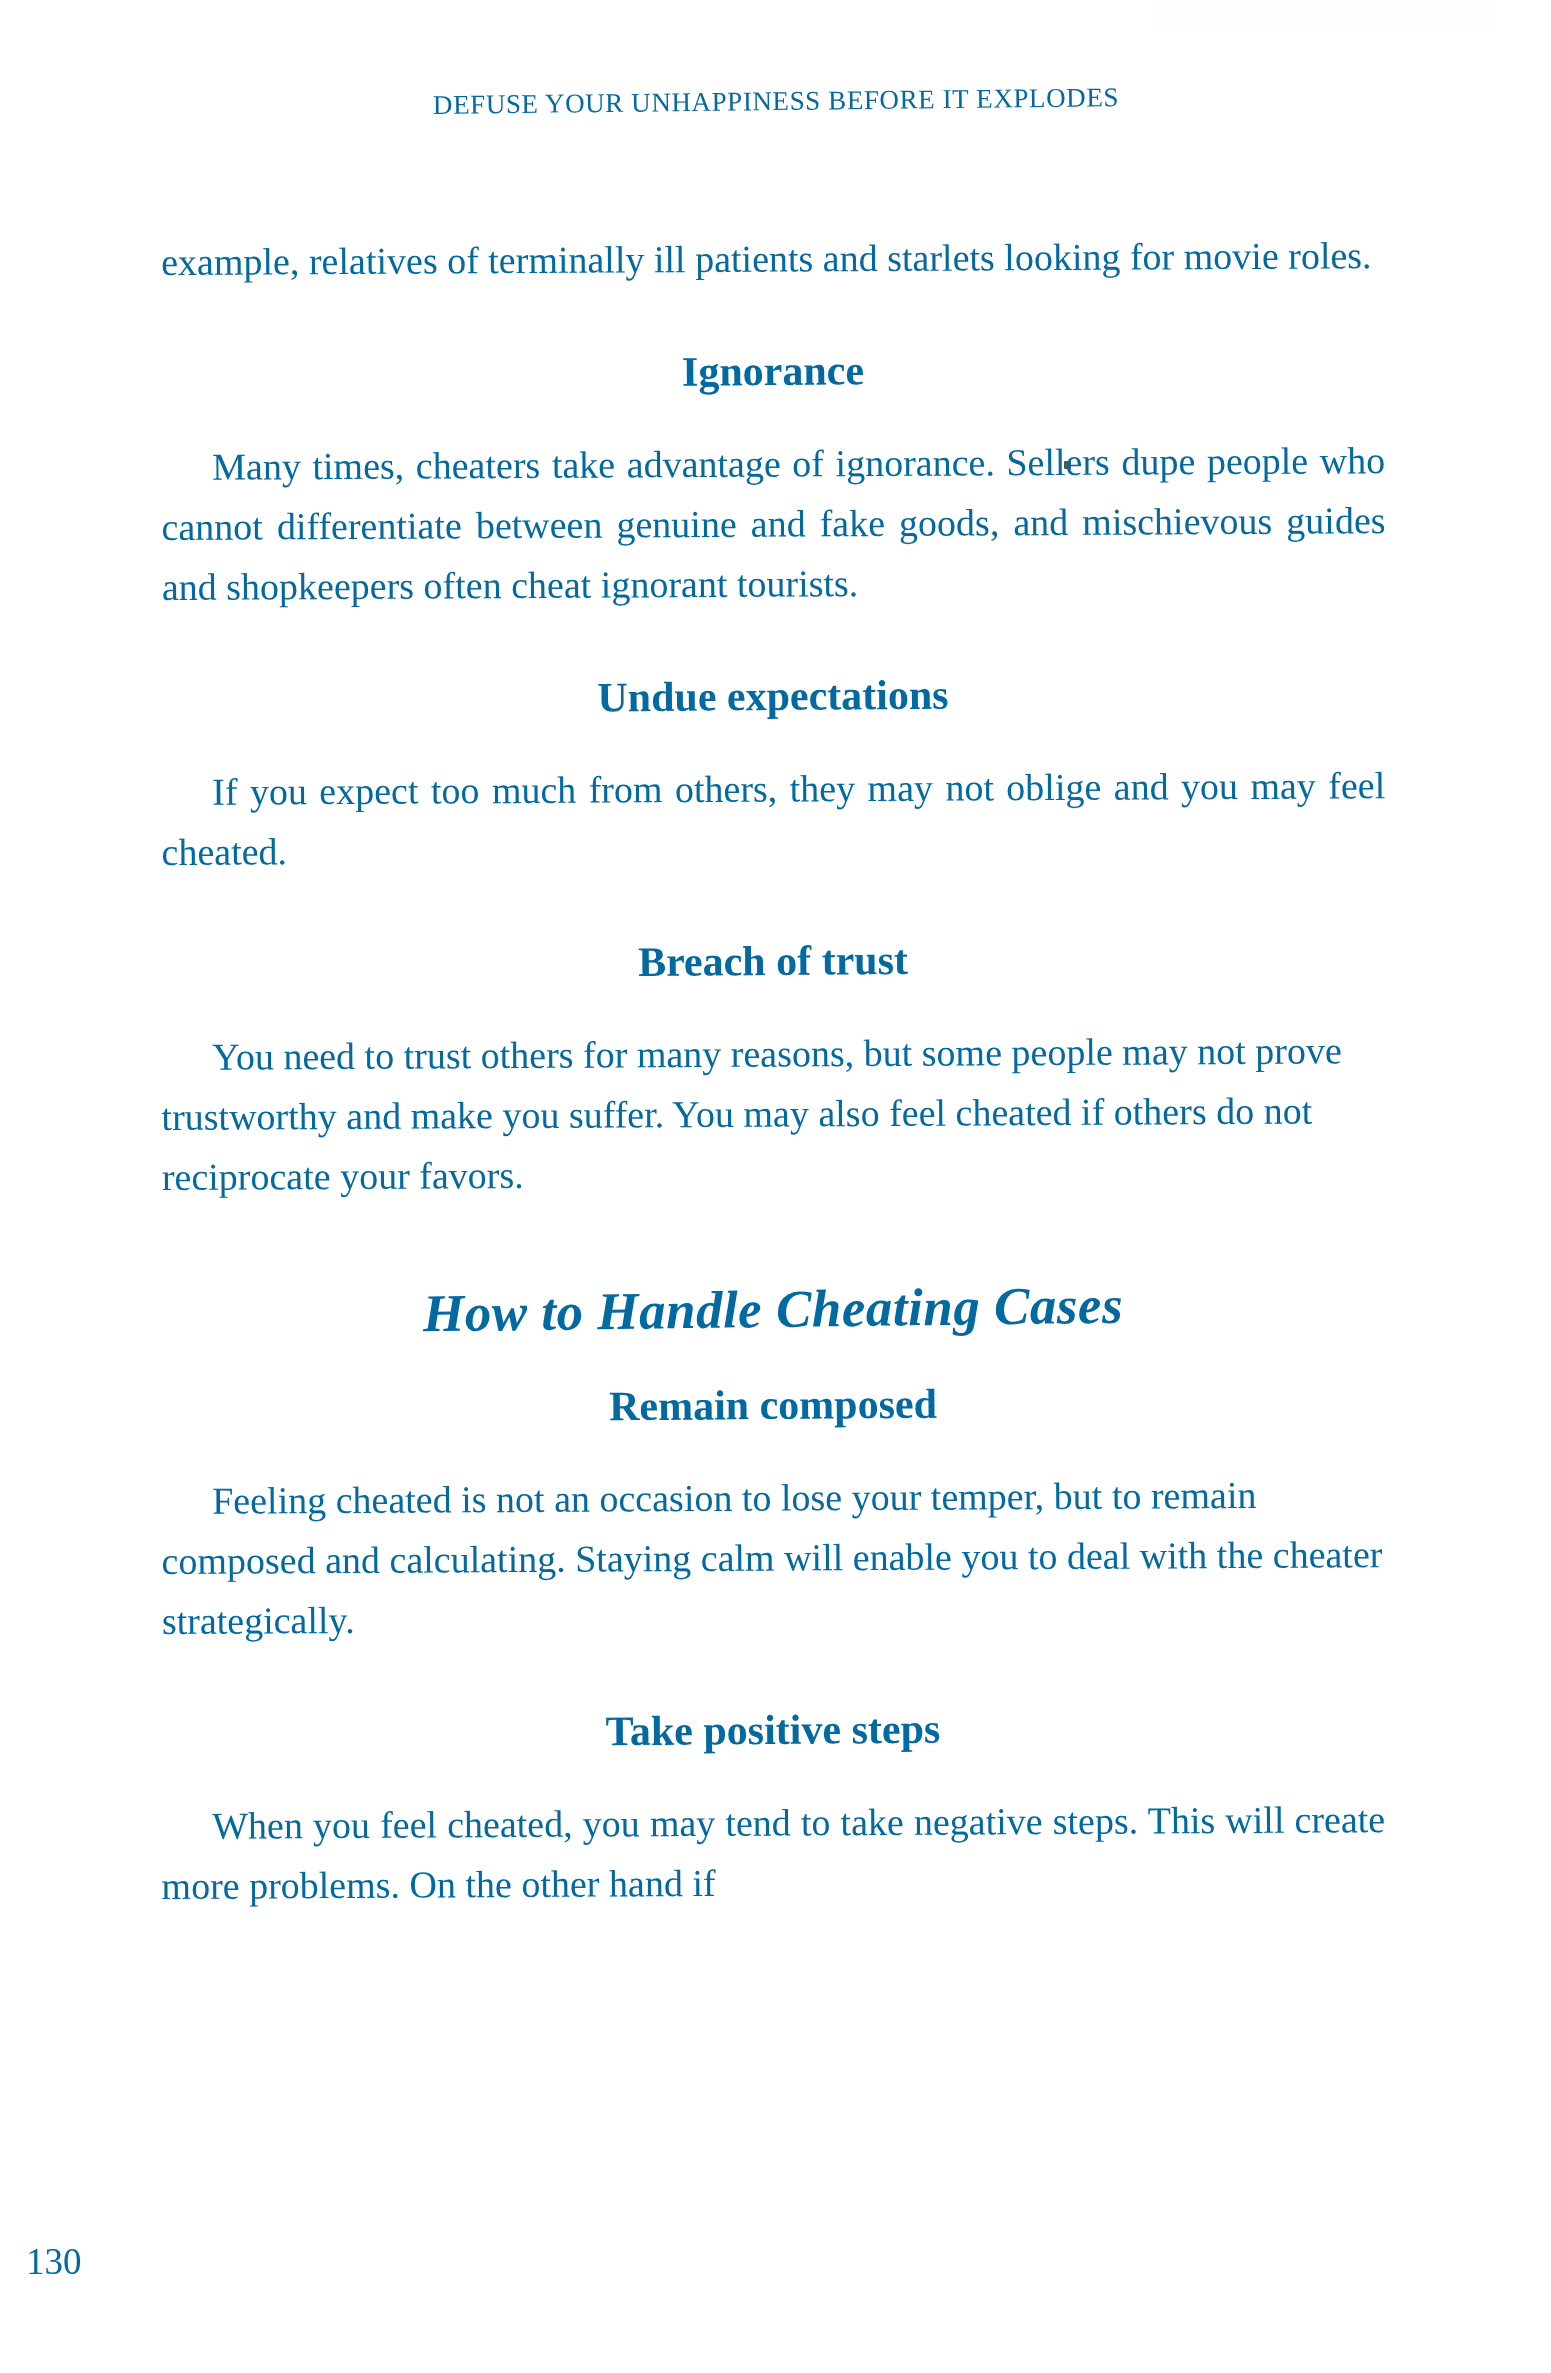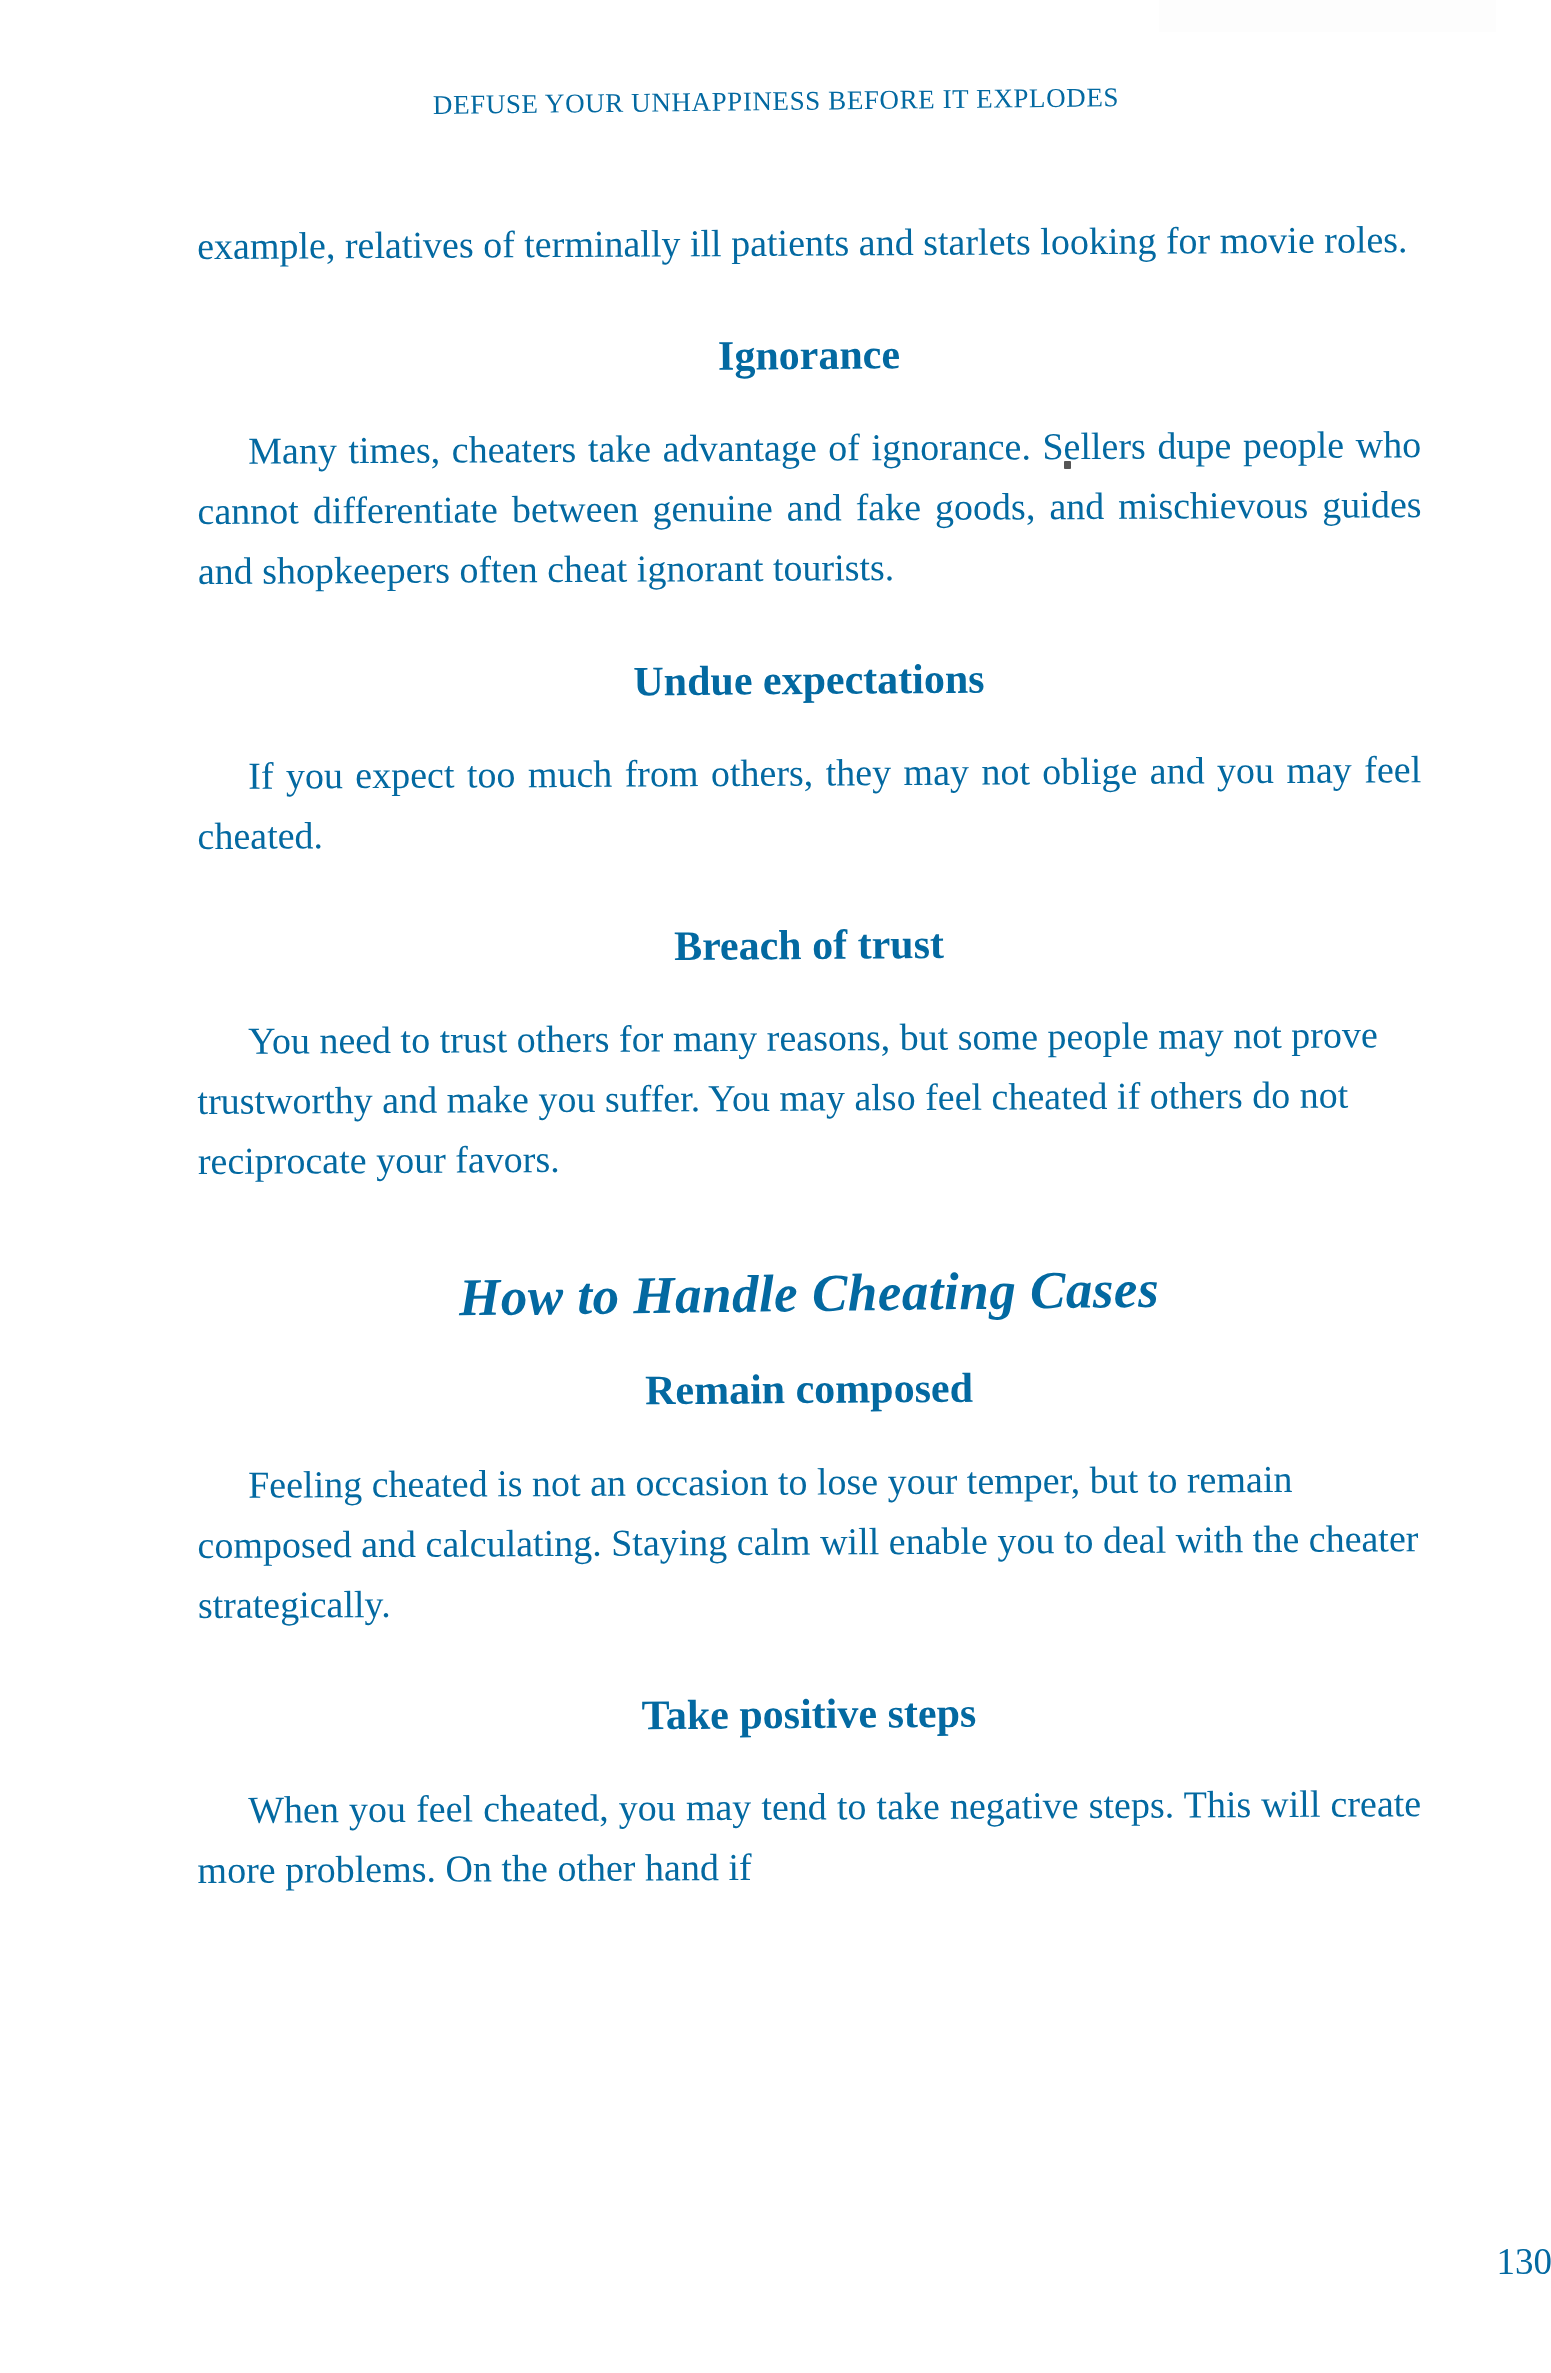--- a/index.html
+++ b/index.html
@@ -44,23 +44,22 @@
     letter-spacing: 0.6px;
     font-variant: small-caps;
     transform: rotate(-0.65deg);
     white-space: nowrap;
   }
 
   
   .content {
     position: absolute;
     left: 161px;
-    top: 216px;
+    top: 232px;
     width: 1224px;
-    margin-left: 36px;
   }
 
   p.body {
     margin: 0;
     font-size: 38px;
     line-height: 60px;
     text-align: justify;
     text-justify: inter-word;
     hyphens: none;
     transform: rotate(-0.32deg);
@@ -98,23 +97,24 @@
   .sp-b { height: 39px; }   
   .sp-c { height: 69px; }   
   .sp-d { height: 36px; }
 
   
   .folio {
     position: absolute;
     bottom: 90px;
     left: 0;
     right: 0;
-    text-align: right;
+    text-align: left;
     font-size: 37px;
     line-height: 43px;
+    padding-left: 26px;
   }
 </style>
 </head>
 <body>
 
 <div class="page">
 
   <div class="top-artifact"></div>
   <div class="scan-speck" style="left:1064px; top:461px; width:6.6px; height:8.4px;"></div>
 

